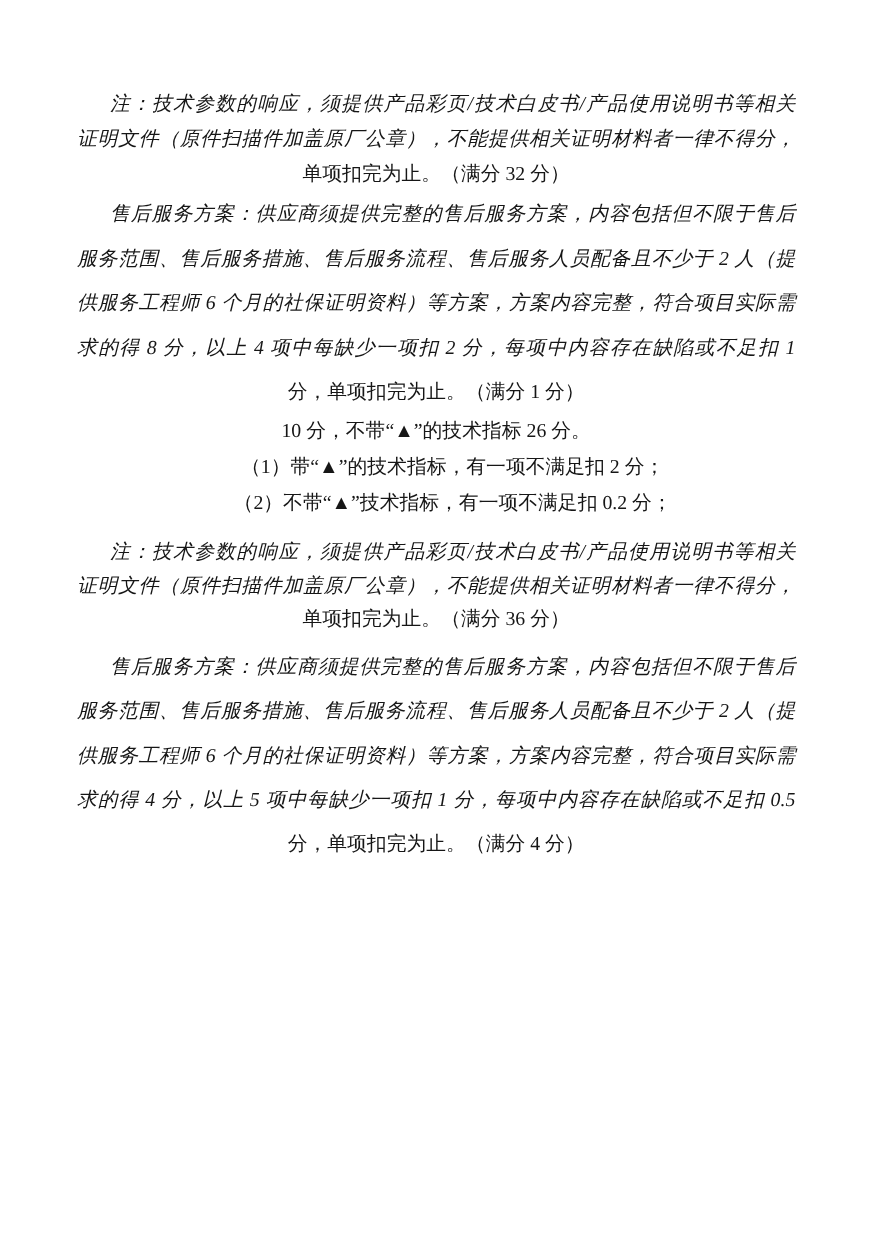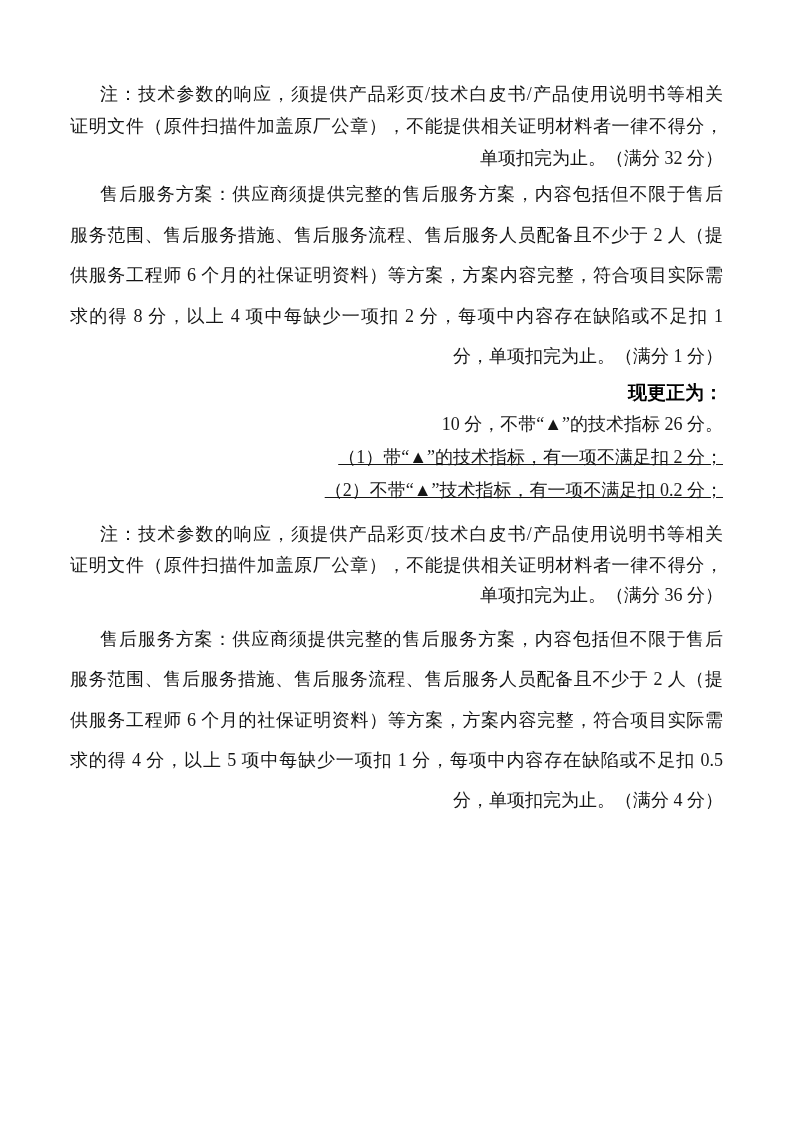--- a/index.html
+++ b/index.html
@@ -20,63 +20,61 @@
     position: absolute;
     top: 79px;
     left: 70px;
     width: 653px;
     font-size: 18px;
   }
   .para { margin: 0; }
   .para.tight  .line { line-height: 31.8px; }
   .para.loose  .line { line-height: 40.4px; }
   .para.tight2 .line { line-height: 30.5px; }
-  .para.item   .line { line-height: 33px; text-decoration: underline; }
+  .para.item   .line { line-height: 33px; }
   .para.heading .line { line-height: 33px; }
 
   .para.gap-sm { margin-top: 8px; }
   .para.gap-md { margin-top: 12px; }
 
   .para.heading {
     font-family: "Liberation Sans", "DejaVu Sans", sans-serif;
     font-weight: bold;
     font-size: 19px;
     color: #000000;
   }
 
   .line {
     display: block;
-    text-align: right;
+    text-align: center;
   }
   .line.indent { padding-left: 30px; }
   .line.fill {
     text-align: justify;
     text-align-last: justify;
     text-justify: inter-character;
+    font-style: italic;
   }
 </style>
 </head>
 <body>
 
 <div class="page">
   <div class="doc-body">
       <div class="para tight">
         <div class="line indent fill">注：技术参数的响应，须提供产品彩页/技术白皮书/产品使用说明书等相关</div>
         <div class="line fill">证明文件（原件扫描件加盖原厂公章），不能提供相关证明材料者一律不得分，</div>
         <div class="line">单项扣完为止。（满分 32 分）</div>
       </div>
       <div class="para loose">
         <div class="line indent fill">售后服务方案：供应商须提供完整的售后服务方案，内容包括但不限于售后</div>
         <div class="line fill">服务范围、售后服务措施、售后服务流程、售后服务人员配备且不少于 2 人（提</div>
         <div class="line fill">供服务工程师 6 个月的社保证明资料）等方案，方案内容完整，符合项目实际需</div>
         <div class="line fill">求的得 8 分，以上 4 项中每缺少一项扣 2 分，每项中内容存在缺陷或不足扣 1</div>
         <div class="line">分，单项扣完为止。（满分 1 分）</div>
-      </div>
-      <div class="para heading">
-        <div class="line">现更正为：</div>
       </div>
       <div class="para tight">
         <div class="line">10 分，不带“▲”的技术指标 26 分。</div>
       </div>
       <div class="para item">
         <div class="line indent">（1）带“▲”的技术指标，有一项不满足扣 2 分；</div>
       </div>
       <div class="para item">
         <div class="line indent">（2）不带“▲”技术指标，有一项不满足扣 0.2 分；</div>
       </div>

